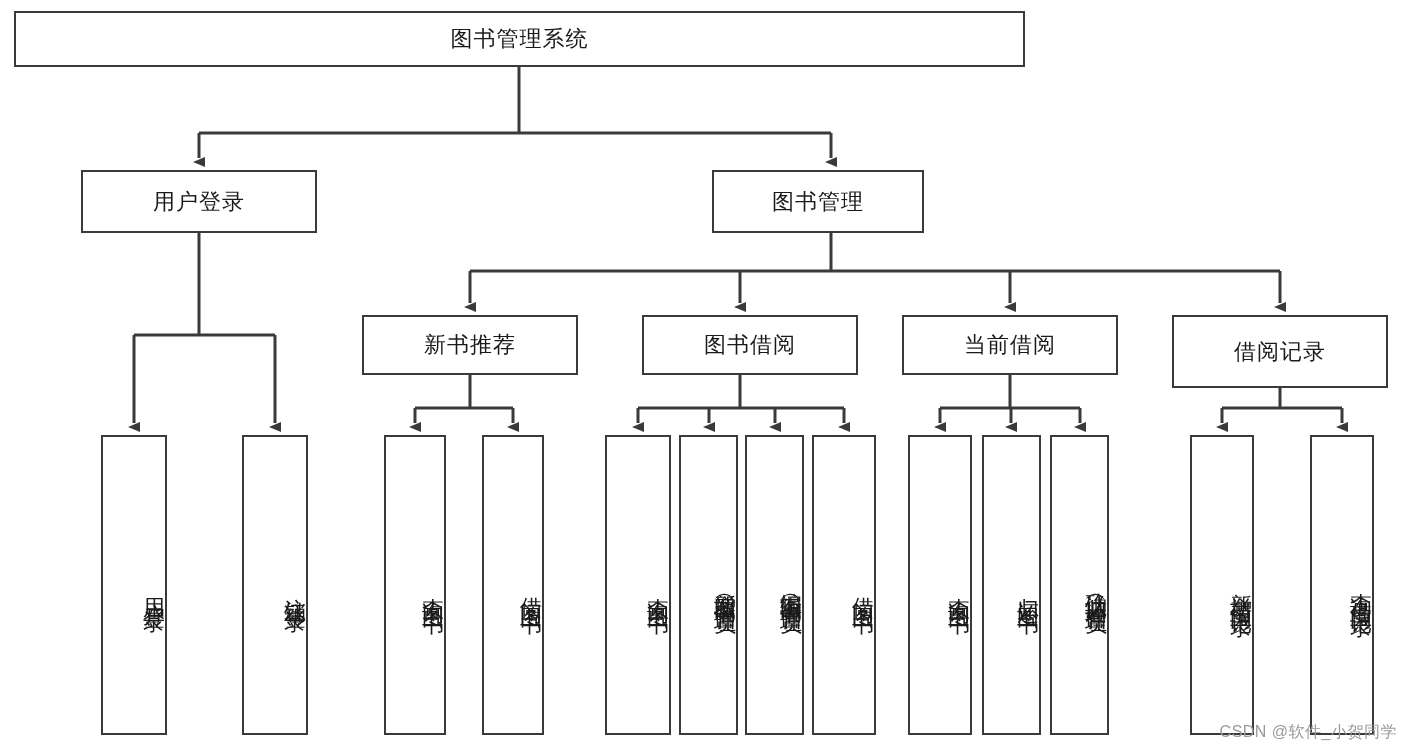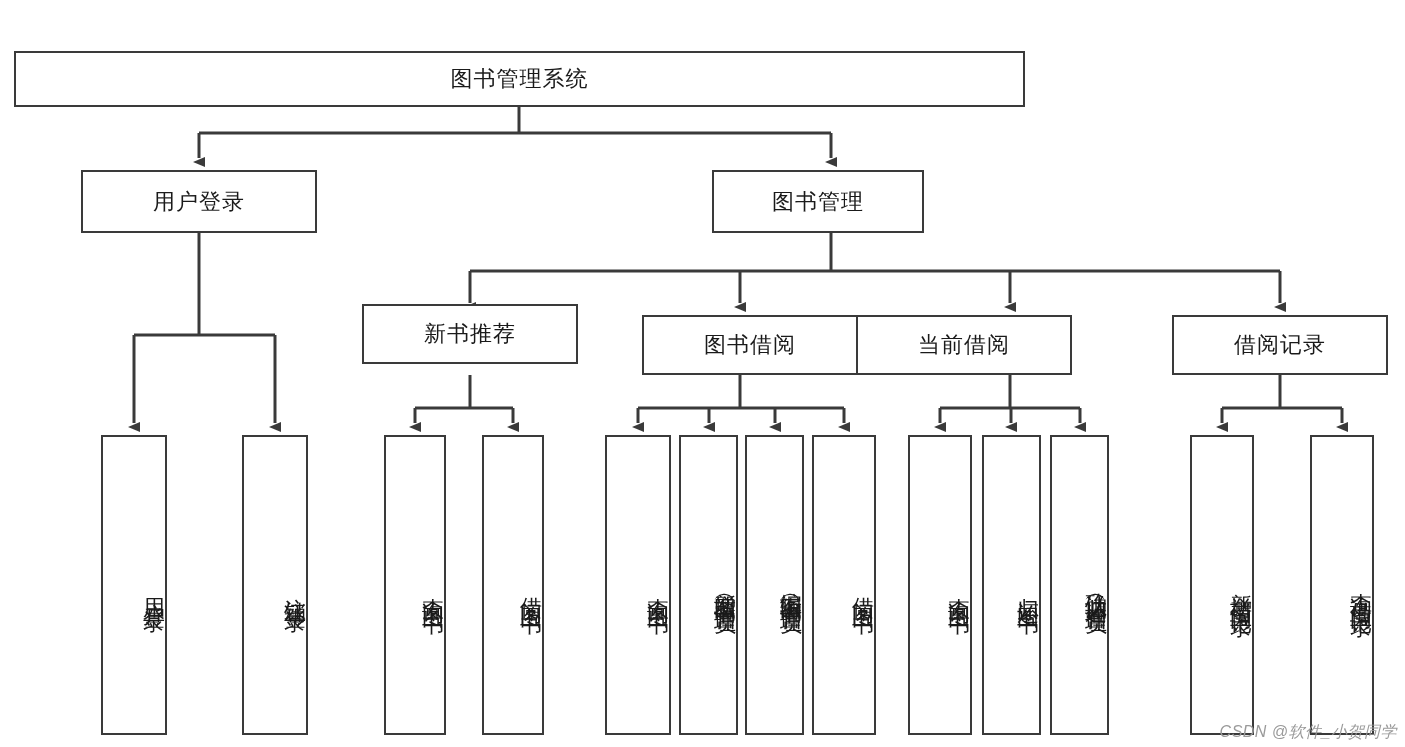--- a/index.html
+++ b/index.html
@@ -41,39 +41,37 @@
     justify-content: center;
     padding-top: 10px;
     line-height: 1;
   }
   .node.vert.tall-text {
     padding-top: 6px;
     letter-spacing: 3px;
   }
   .node-title {
     font-size: 23px;
-    margin-top: 40px;
   }
   #links {
     position: absolute;
     left: 0;
     top: 0;
     width: 1405px;
     height: 747px;
     pointer-events: none;
   }
   .watermark {
     position: absolute;
     right: 8px;
     bottom: 4px;
     font-size: 16px;
     color: #9a9a9a;
     white-space: nowrap;
     letter-spacing: 0.5px;
-    font-style: italic;
   }
 </style>
 </head>
 <body>
 
 <div id="canvas">
 
   <svg id="links" viewBox="0 0 1405 747" width="1405" height="747">
     <defs>
       <marker id="arrowhead" markerWidth="10" markerHeight="12" refX="1" refY="6" orient="auto" markerUnits="userSpaceOnUse">
@@ -123,27 +121,27 @@
       <path d="M 1342 408 L 1342 423" marker-end="url(#arrowhead)"></path>
     </g>
   </svg>
 
   <div class="node horiz node-title" style="left:14px; top:11px; width:1011px; height:56px;">图书管理系统</div>
 
   <div class="node horiz" style="left:81px; top:170px; width:236px; height:63px;">用户登录</div>
 
   <div class="node horiz" style="left:712px; top:170px; width:212px; height:63px;">图书管理</div>
 
-  <div class="node horiz" style="left:362px; top:304px; width:216px; height:60px;">新书推荐</div>
+  <div class="node horiz" style="left:362px; top:315px; width:216px; height:60px;">新书推荐</div>
 
   <div class="node horiz" style="left:632px; top:315px; width:216px; height:60px;margin-left:10px;">图书借阅</div>
 
-  <div class="node horiz" style="left:856px; top:315px; width:216px; height:60px;">当前借阅</div>
+  <div class="node horiz" style="left:902px; top:315px; width:216px; height:60px;">当前借阅</div>
 
-  <div class="node horiz" style="left:1172px; top:315px; width:216px; height:60px;">借阅记录</div>
+  <div class="node horiz" style="left:1172px; top:315px; width:216px; height:73px;">借阅记录</div>
 
   <div class="node vert" style="left:101px; top:435px; width:66px; height:300px;">用户登录</div>
 
   <div class="node vert" style="left:242px; top:435px; width:66px; height:300px;">注销登录</div>
 
   <div class="node vert" style="left:384px; top:435px; width:62px; height:300px;">查询图书</div>
 
   <div class="node vert" style="left:482px; top:435px; width:62px; height:300px;">借阅图书</div>
 
   <div class="node vert" style="left:605px; top:435px; width:66px; height:300px;">查询图书</div>

